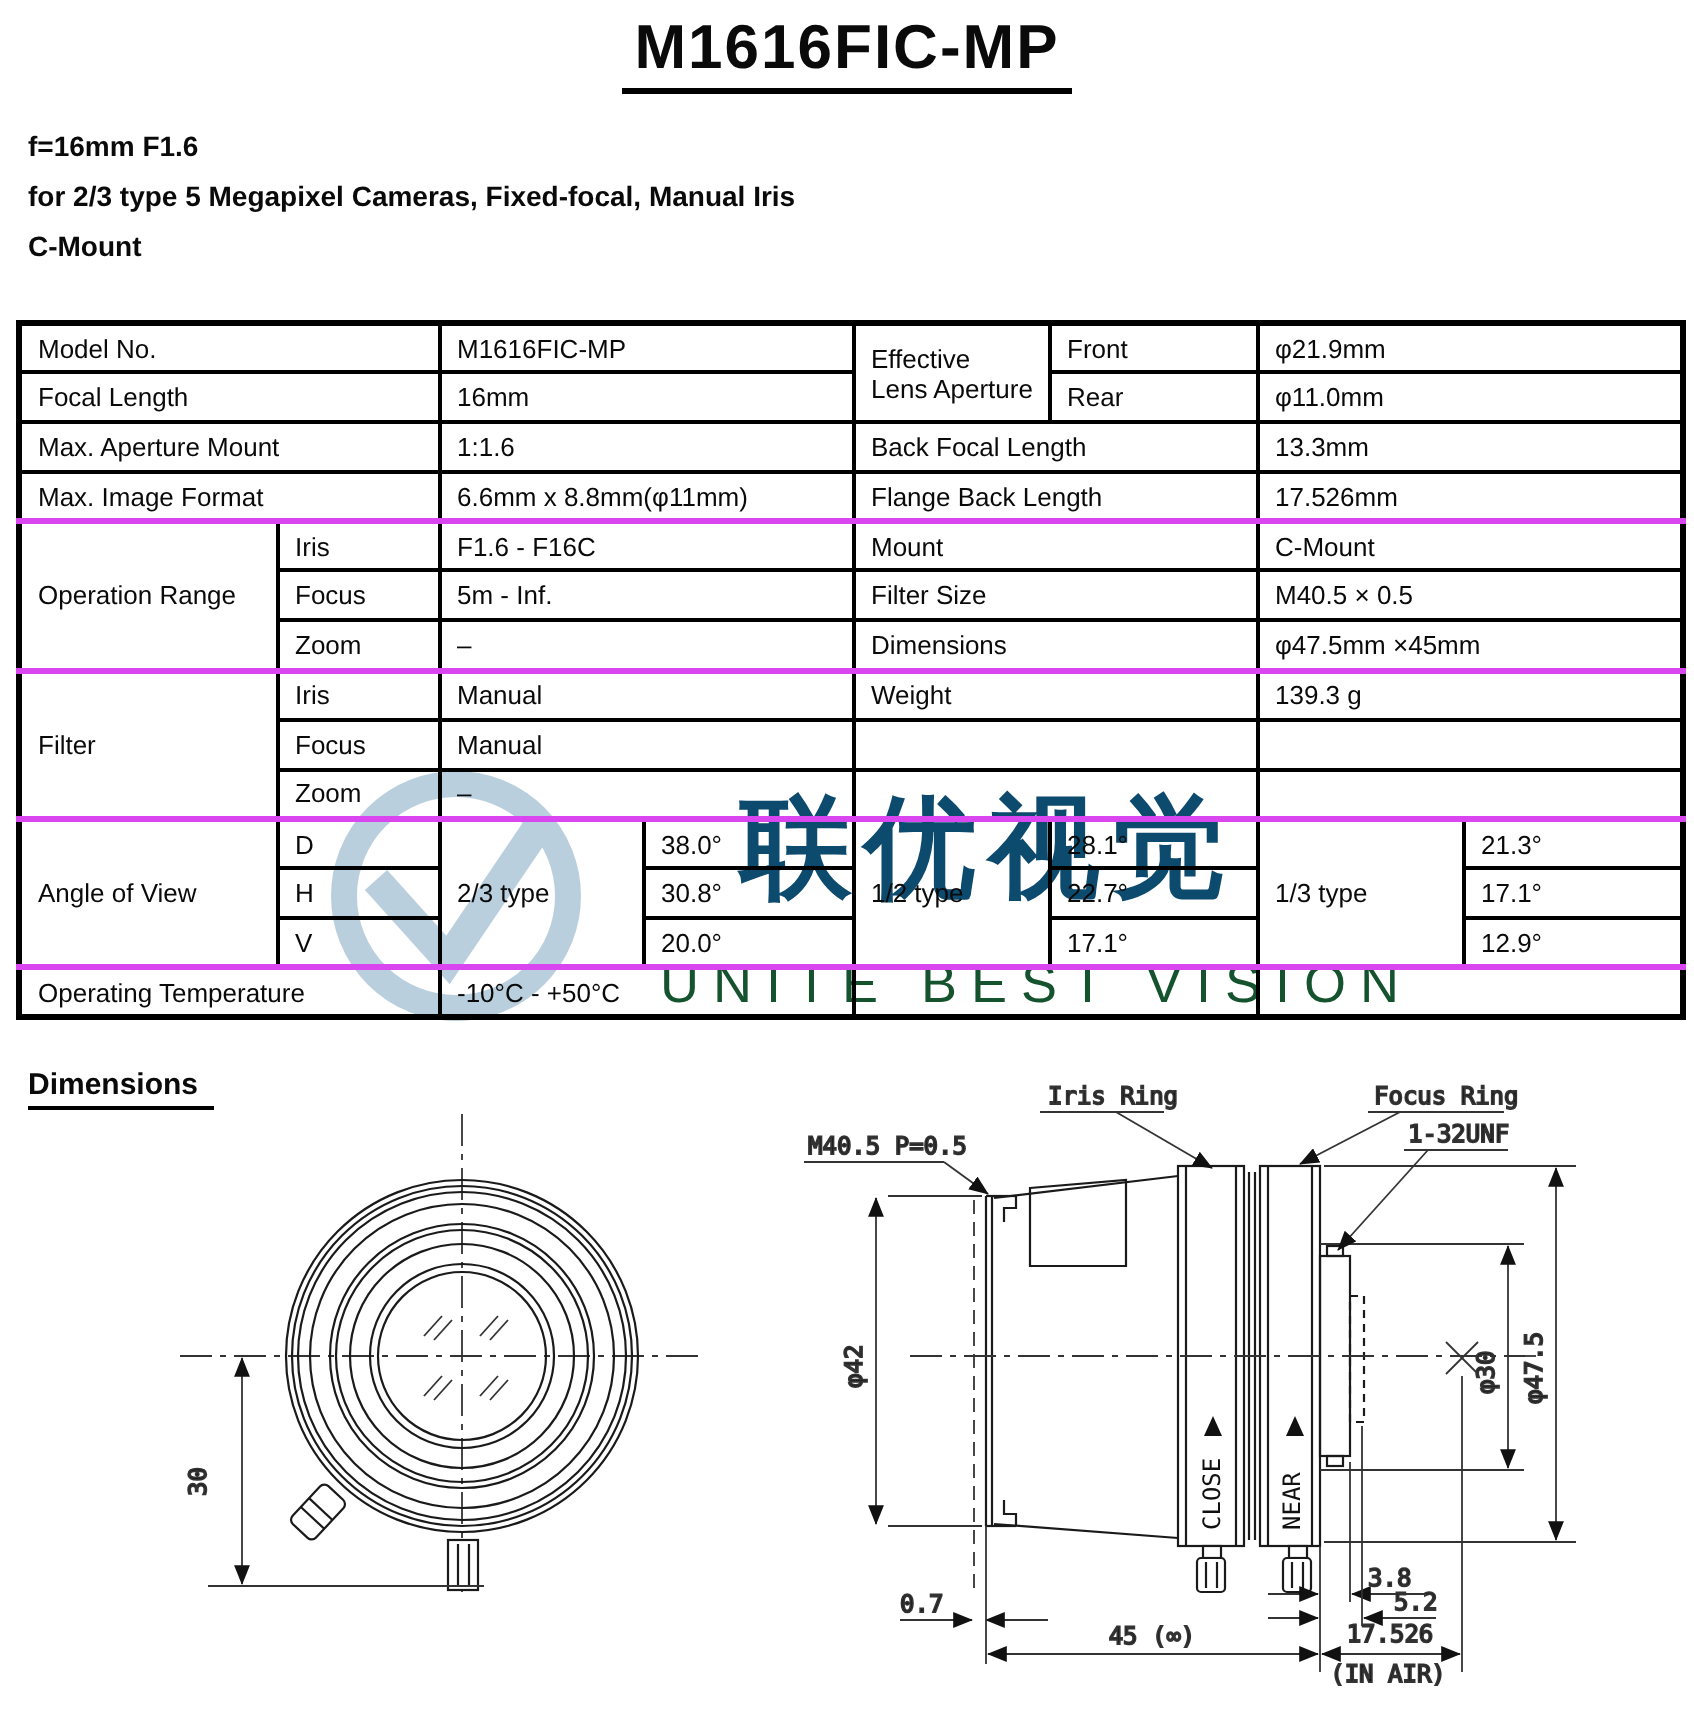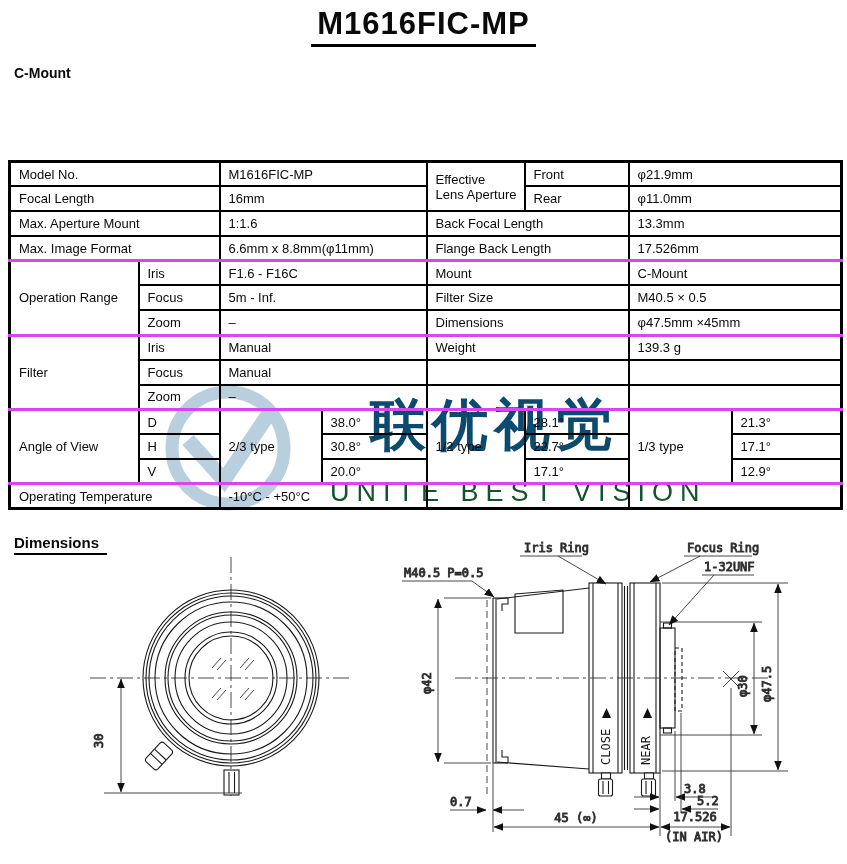--- a/index.html
+++ b/index.html
@@ -44,20 +44,22 @@
   svg.drawing text{fill:#111;font-family:"DejaVu Sans Mono","Liberation Mono",monospace;font-size:12px;}
 </style>
 </head>
 <body>
 
 <div class="title-wrap">
   <span>M1616FIC-MP</span>
 </div>
 
 <div class="subtitle">
+  <div>f=16mm F1.6</div>
+  <div>for 2/3 type 5 Megapixel Cameras, Fixed-focal, Manual Iris</div>
   <div>C-Mount</div>
 </div>
 
 <svg class="wm" style="left:148px;top:380px;opacity:.85" width="200" height="136" viewBox="0 0 200 136">
   <circle cx="80" cy="68" r="56" fill="none" stroke="#afc7d9" stroke-width="13"></circle>
   <path d="M40,60 L76,100 L122,32" fill="none" stroke="#afc7d9" stroke-width="15"></path>
 </svg>
 <div class="wm wm-cjk">联优视觉</div>
 <div class="wm wm-latin">UNITE BEST VISION</div>
 

